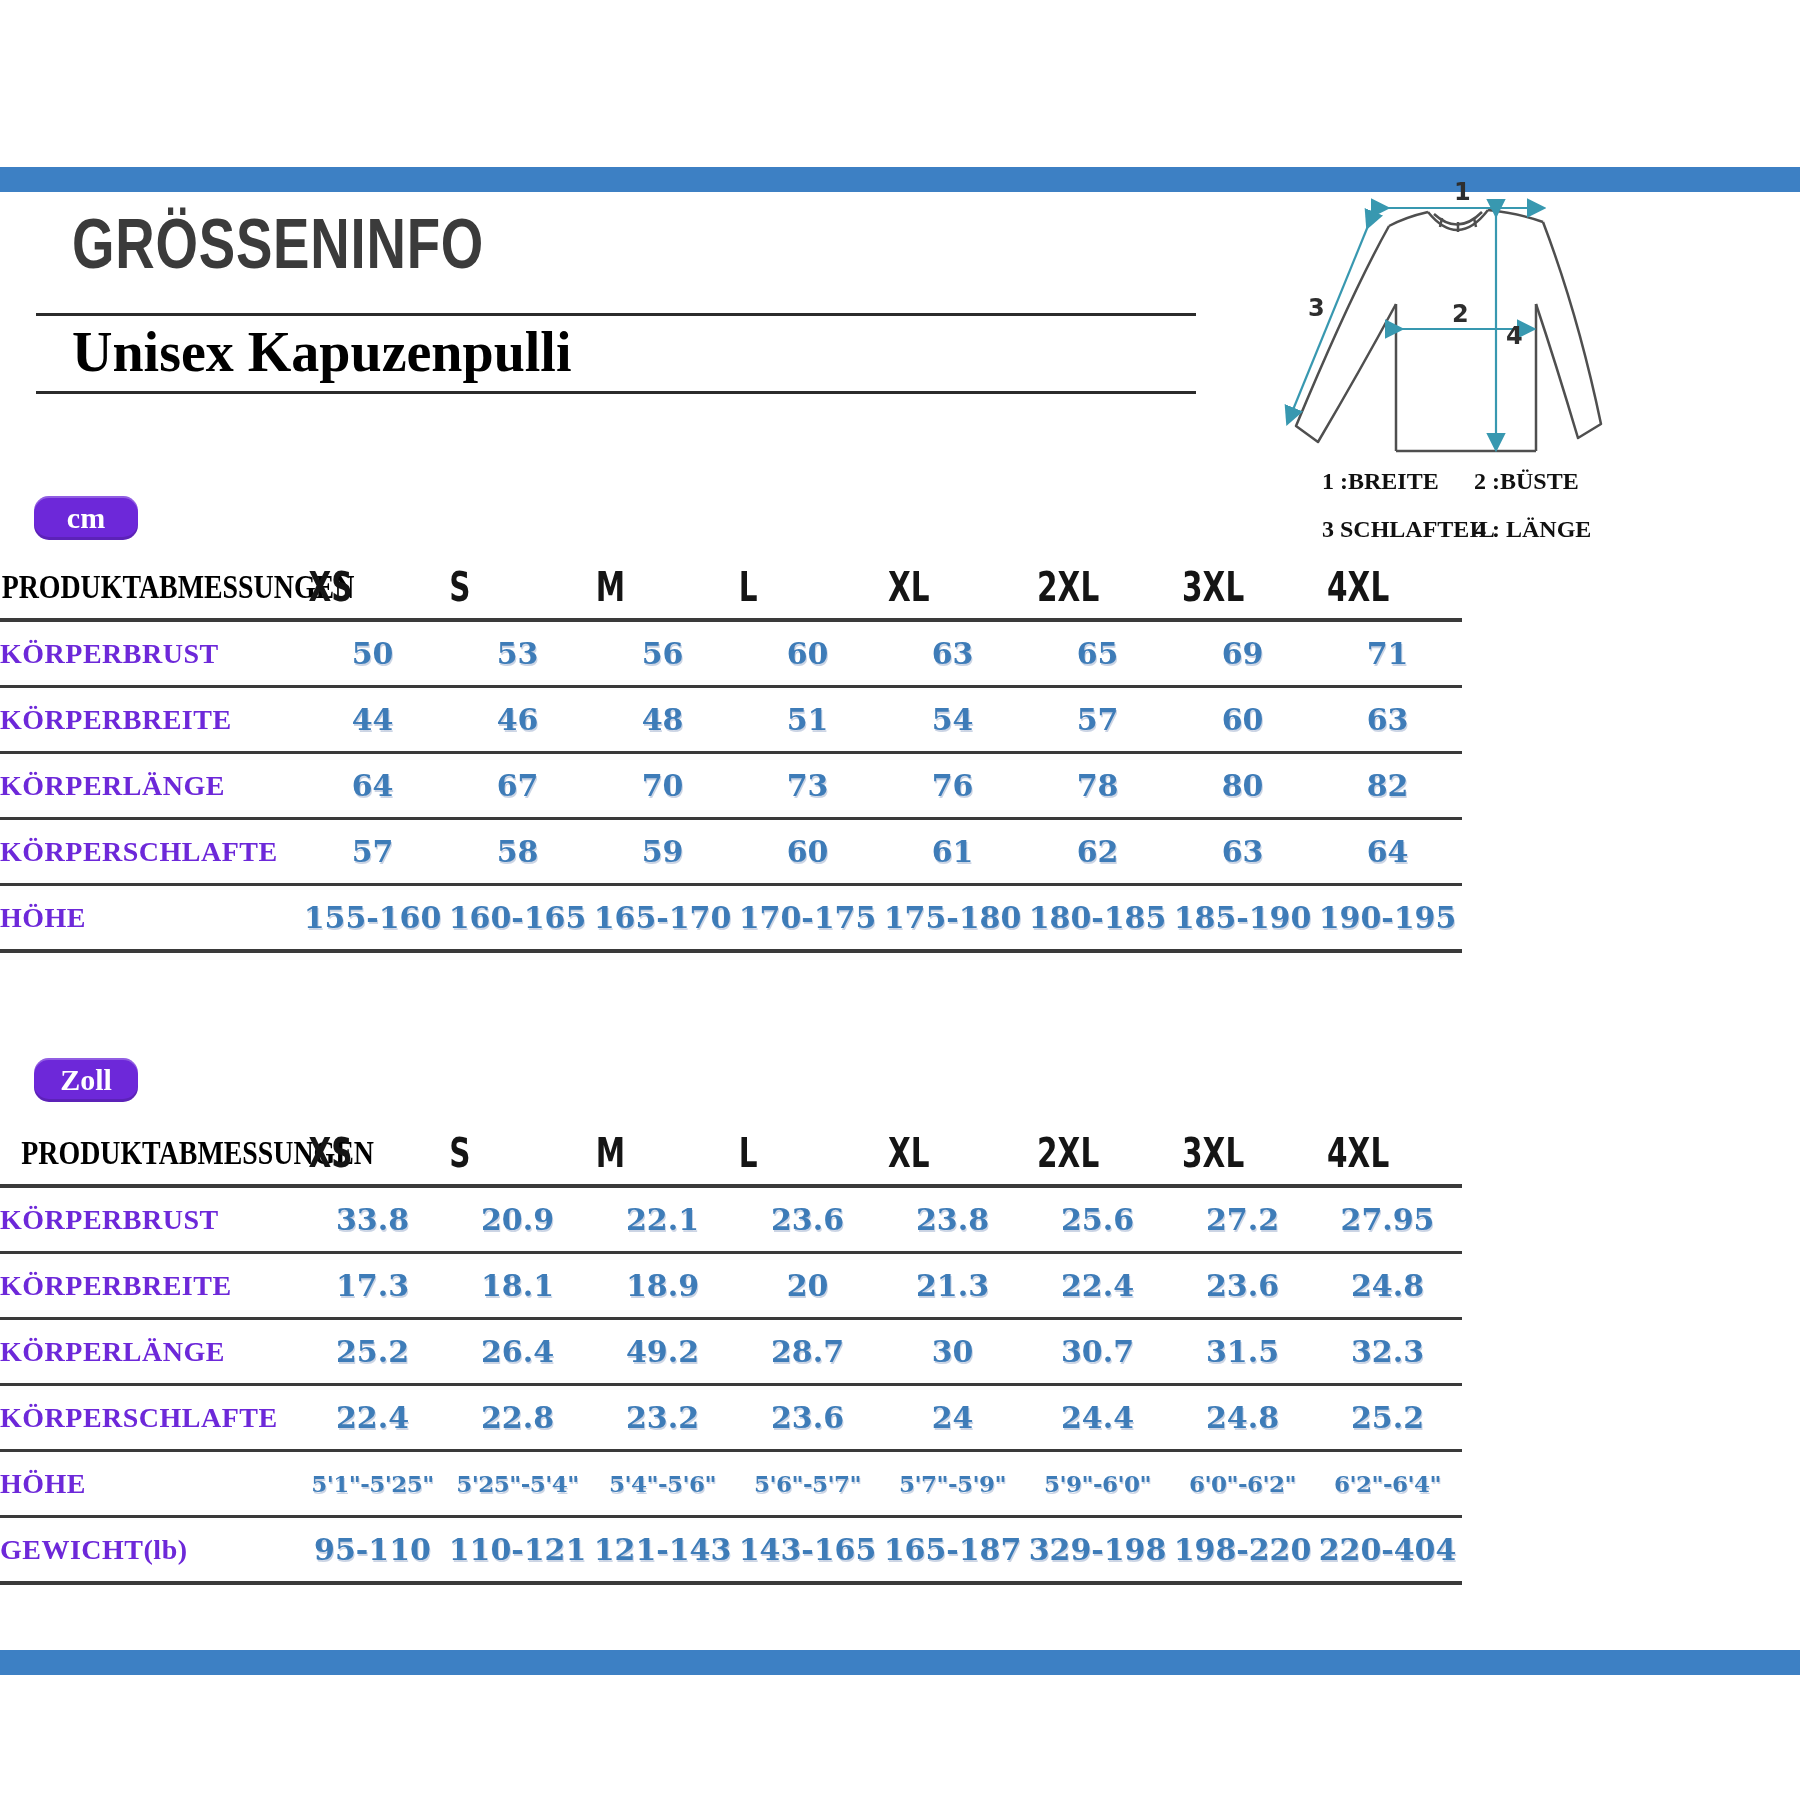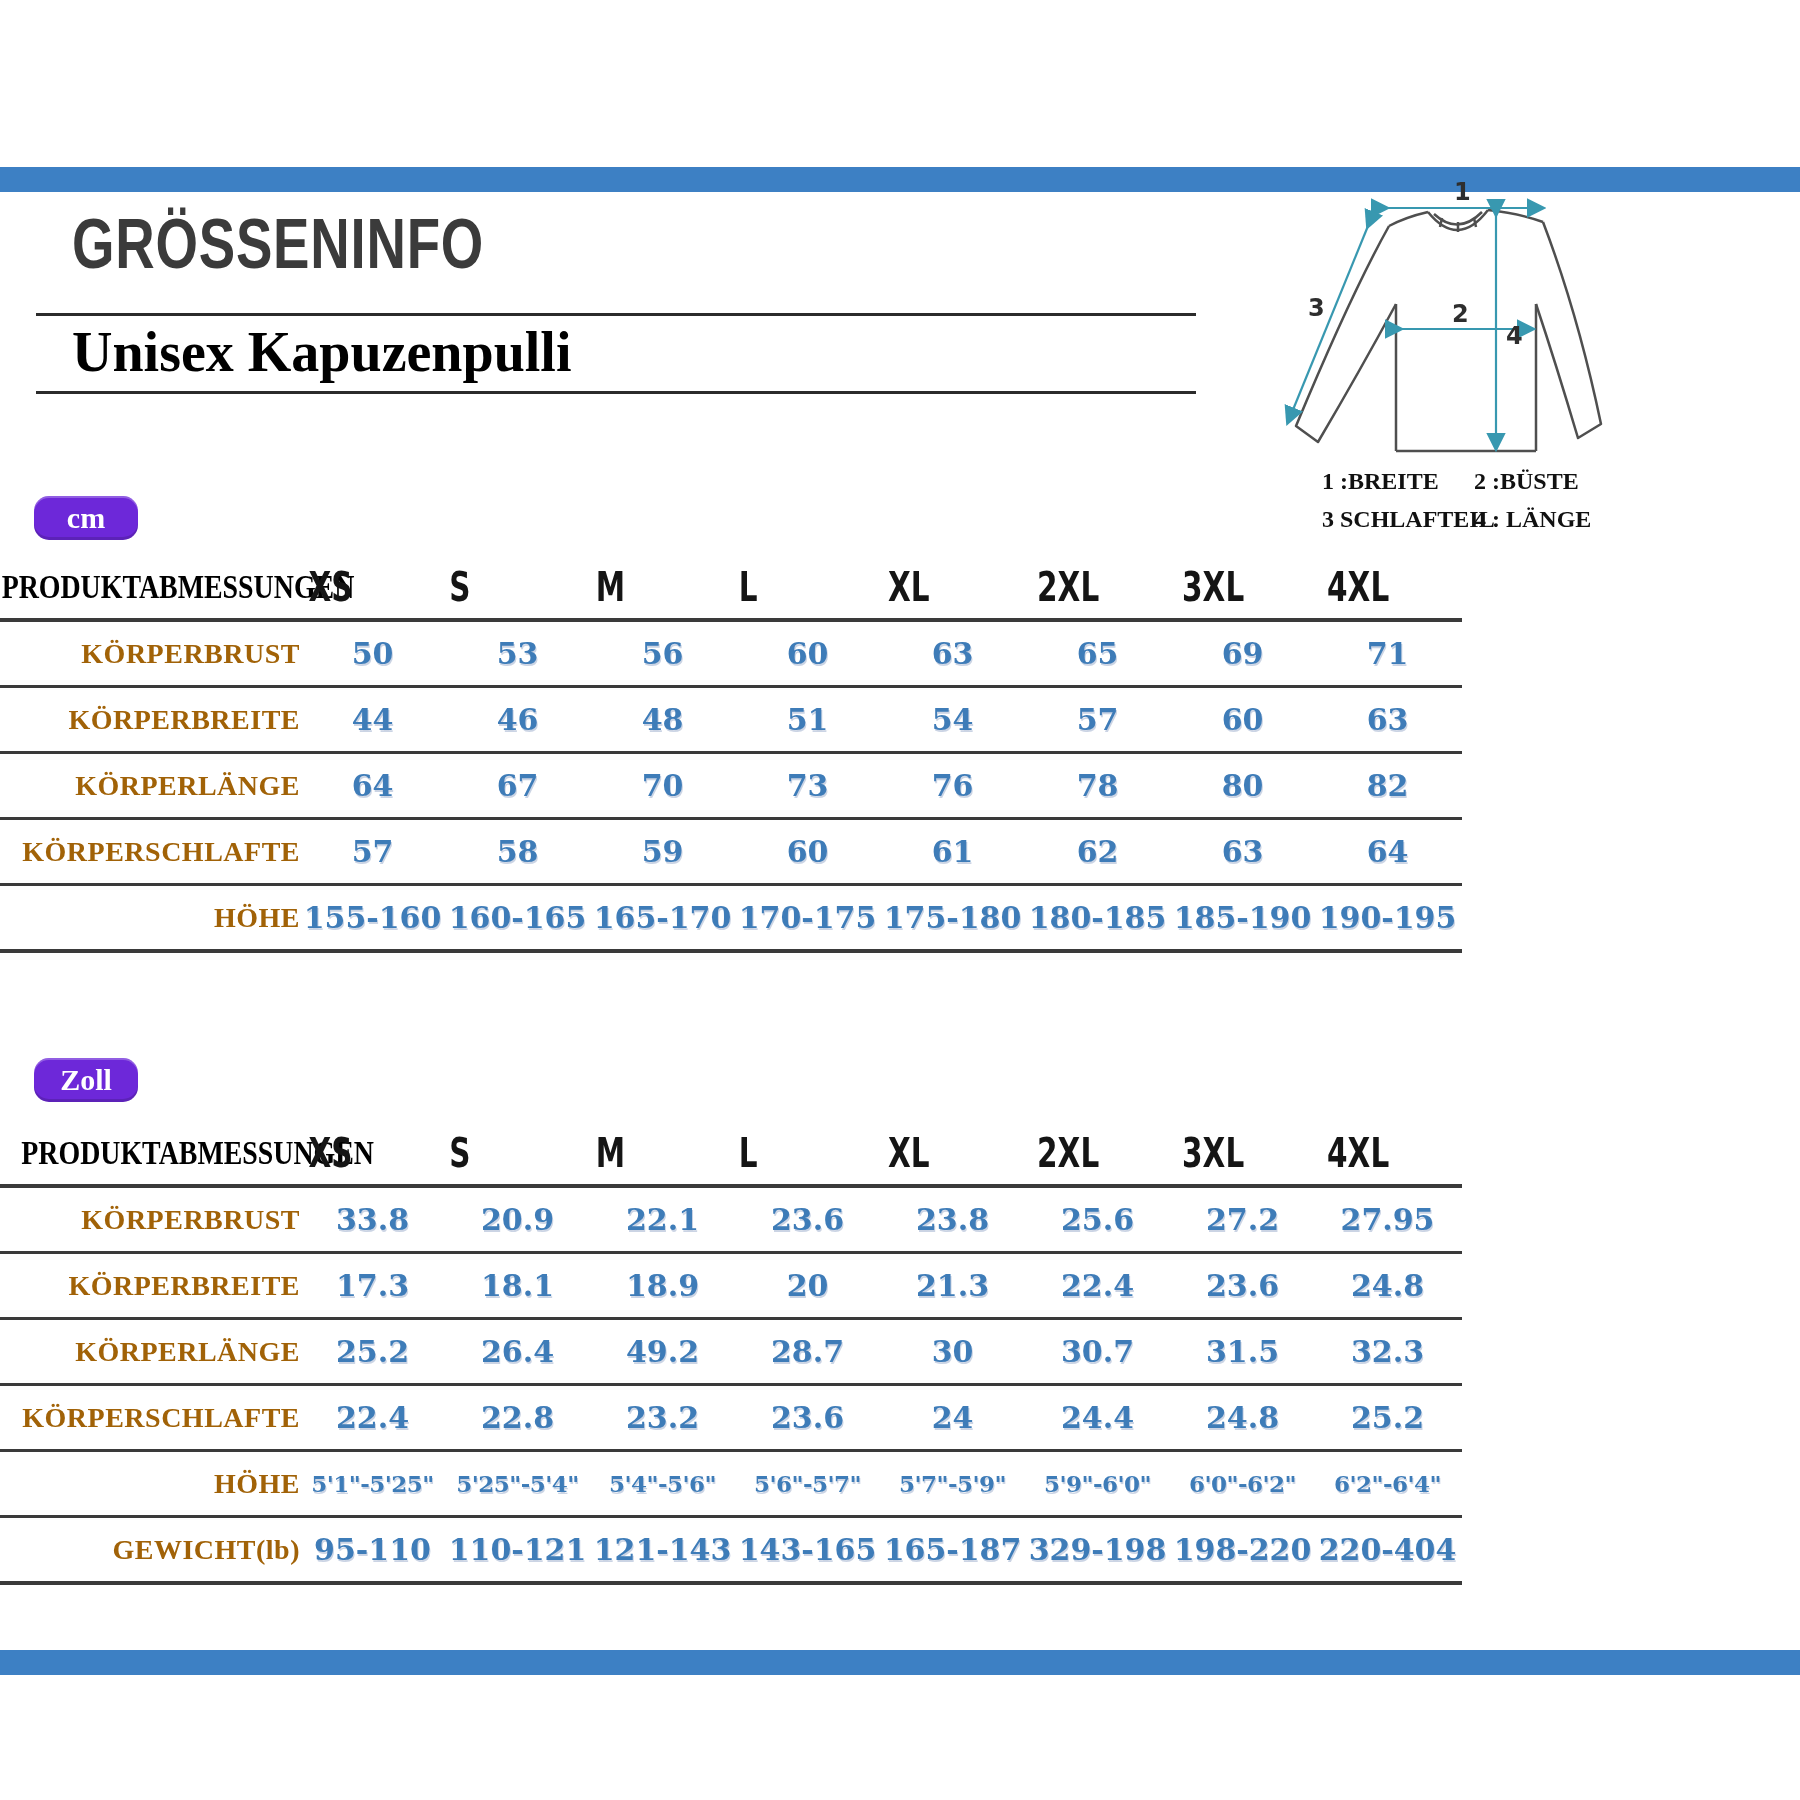--- a/index.html
+++ b/index.html
@@ -49,32 +49,32 @@
     font:bold 34px "Liberation Serif",serif;color:#000;
     transform:scaleX(.82);transform-origin:left center;white-space:nowrap;padding-left:2px;
   }
   .table-zoll .t-header-label{padding-left:26px;}
   .t-size{text-align:left;}
   .t-size span{
     display:inline-block;font:bold 41px "DejaVu Sans",sans-serif;color:#151515;
     transform:scaleX(.72);
   }
   .t-label{
-    text-align:right;font:bold 28px "Liberation Serif",serif;color:#a16207;
+    text-align:left;font:bold 28px "Liberation Serif",serif;color:#6d28d9;
     letter-spacing:.5px;white-space:nowrap;
   }
   .t-val{
     text-align:center;font:bold 30px "DejaVu Serif",serif;color:#3e7cb8;
     text-shadow:1px 2px 0 rgba(140,160,195,.45);white-space:nowrap;
   }
   .t-val.val-long{font-size:23px;letter-spacing:-.5px;}
 
   .legend{
     position:absolute;left:1322px;top:468px;
-    display:grid;grid-template-columns:152px auto;row-gap:11px;
+    display:grid;grid-template-columns:152px auto;row-gap:21px;
     font:bold 24px "Liberation Serif",serif;color:#111;white-space:nowrap;
   }
 
   .hoodie-wrap{position:absolute;left:1256px;top:174px;width:356px;height:302px;}
   .hoodie-wrap svg{display:block;}
   .m-label{font:bold 24px "DejaVu Sans",sans-serif;fill:#2e2e2e;}
 </style>
 </head>
 <body>
 

